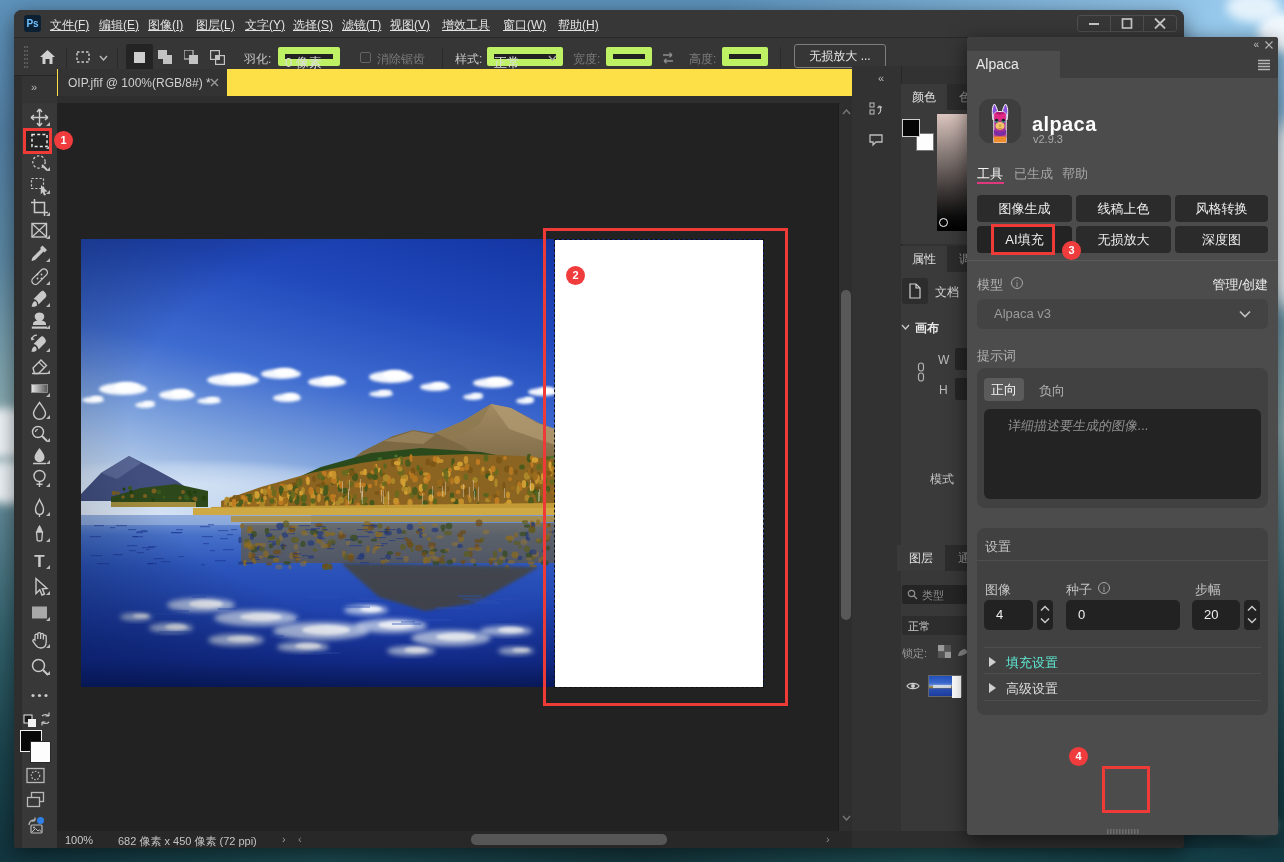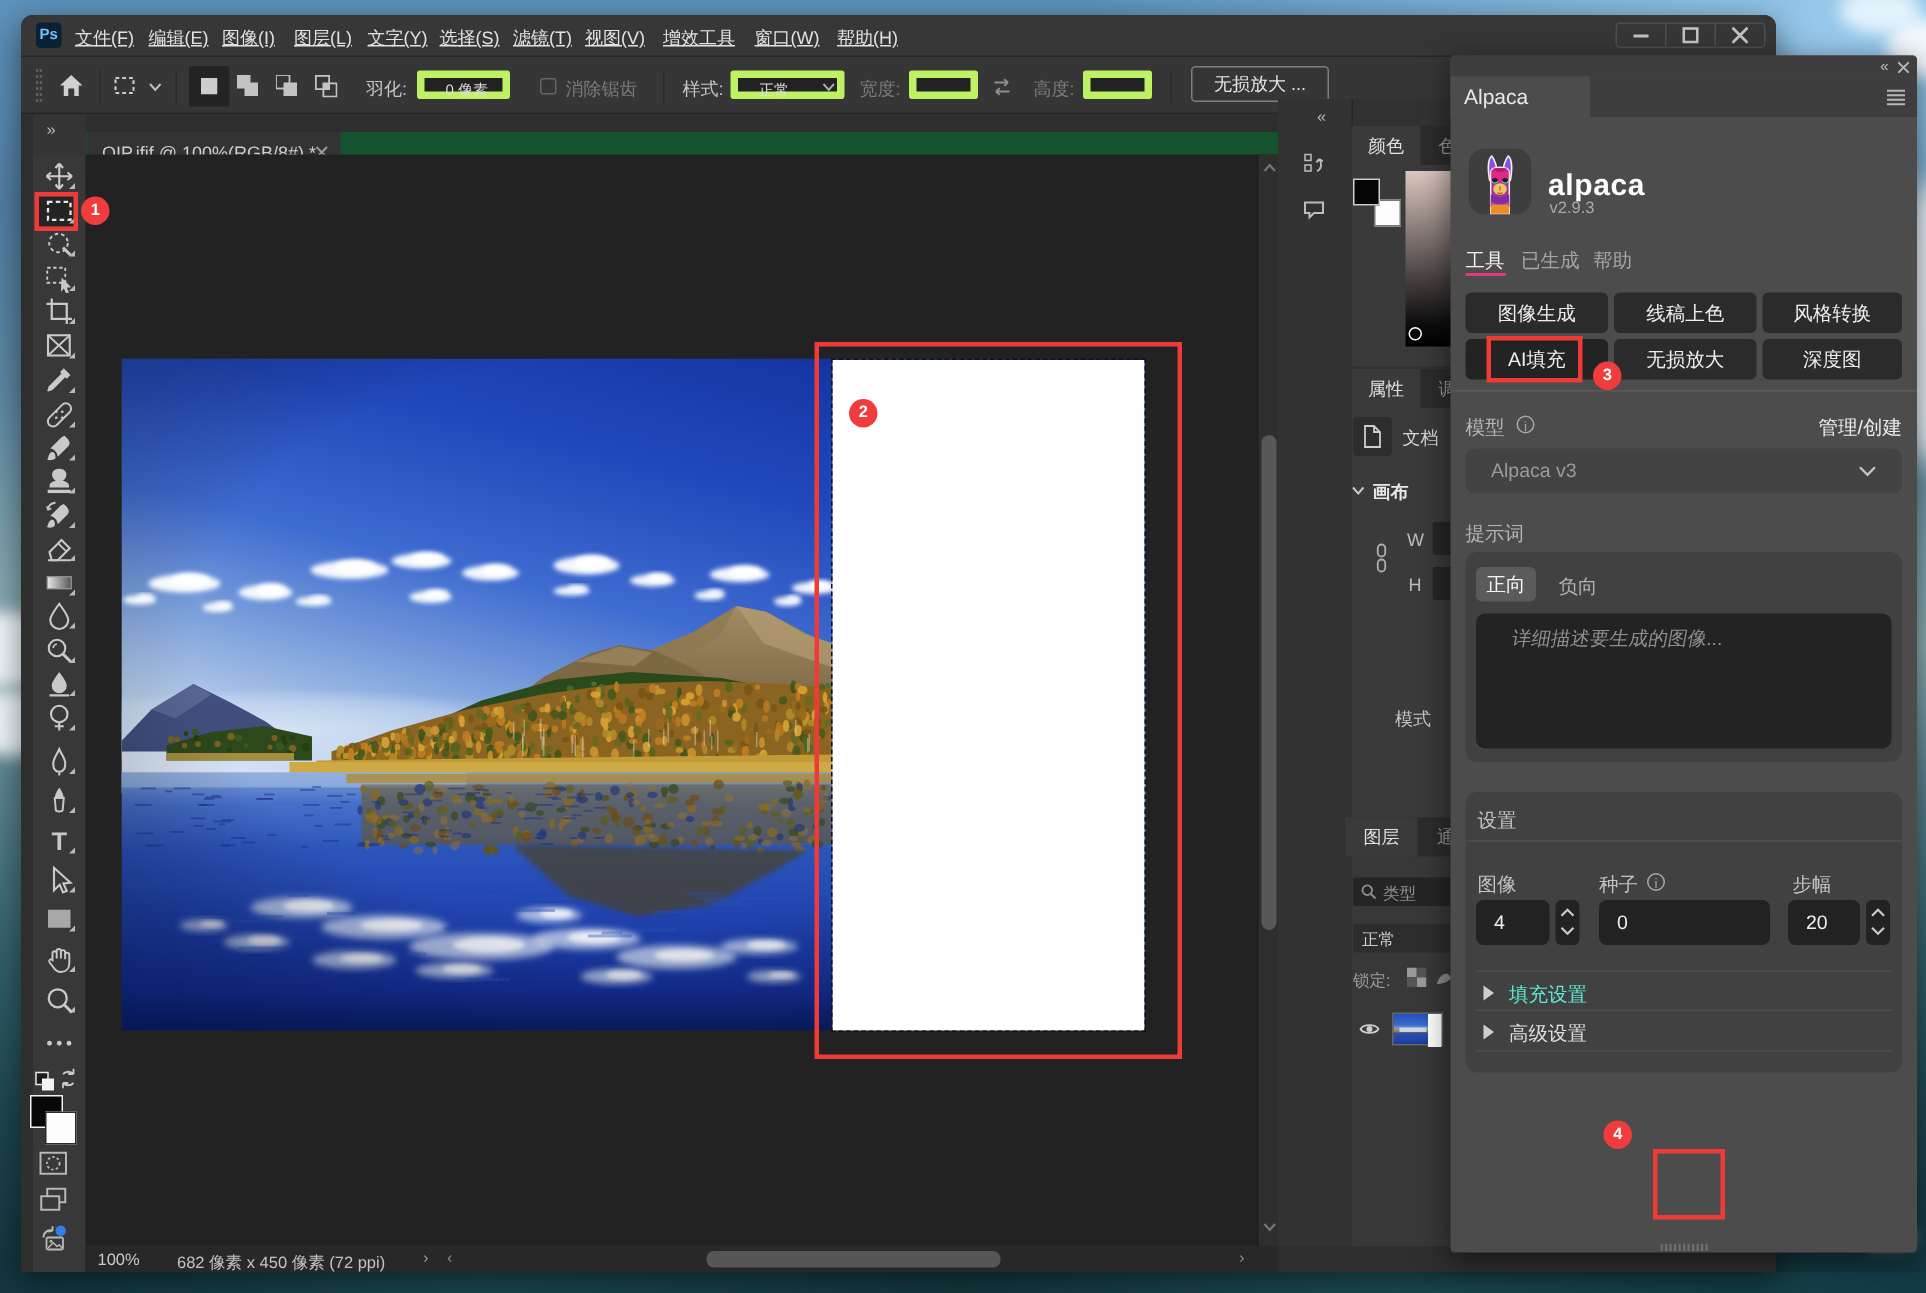--- a/index.html
+++ b/index.html
@@ -19,25 +19,25 @@
   .menuitem { position:absolute; top:7px; font-size:12px; color:#e2e2e2; white-space:nowrap; letter-spacing:0;text-decoration:underline; }
   #pslogo { position:absolute; left:10px; top:5px; width:17px; height:17px; background:#0b2033; border-radius:3px;
     color:#6fc1ff; font-size:10px; font-weight:bold; text-align:center; line-height:17px; }
   #winbtns { position:absolute; right:7px; top:5px; width:100px; height:17px; border:1px solid #4e4e4e; border-radius:3px; display:flex; }
   #winbtns div { flex:1; position:relative; border-right:1px solid #4e4e4e; }
   #winbtns div:last-child { border-right:none; }
   
   #optionsbar { position:absolute; left:0; top:27px; width:100%; height:39px; background:#363636; border-top:1px solid #282828; border-bottom:1px solid #252525; }
   .optxt { position:absolute; font-size:12px; color:#c6c6c6; white-space:nowrap; }
   .opgrey { color:#7b7b7b; }
-  .opinput { position:absolute; background:#222222; border:5px solid #bef264; border-radius:2px; height:19px;
-     color:#dedede; font-size:10px; line-height:17px; padding-left:14px; }
+  .opinput { position:absolute; background:#222222; border:7px solid #bef264; border-radius:2px; height:19px;
+     color:#dedede; font-size:13px; line-height:17px; padding-left:0; }
   .opsep { position:absolute; width:1px; height:22px; top:9px; background:#2b2b2b; }
   
-  #tabrow { position:absolute; left:43px; top:78px; width:795px; height:27px; background:#14532d;text-decoration:underline; }
+  #tabrow { position:absolute; left:43px; top:59px; width:795px; height:27px; background:#fde047;text-decoration:underline; }
   #doctab { position:absolute; left:1px; top:0; width:169px; height:27px; background:#333333; color:#cfcfcf; font-size:12px; }
   #toolhead { position:absolute; left:8px; top:66px; width:35px; height:27px; background:#343434; color:#9a9a9a; }
   
   #toolbar { position:absolute; left:8px; top:93px; width:35px; height:745px; background:#383838; }
   .tool { position:absolute; left:7px; width:21px; height:21px; }
   
   #canvas { position:absolute; left:43px; top:93px; width:795px; height:728px; background:#222222; overflow:hidden; }
   #vscroll { position:absolute; left:781px; top:0; width:14px; height:728px; background:#2e2e2e; border-left:1px solid #1d1d1d; }
   #vthumb { position:absolute; left:2px; top:187px; width:10px; height:330px; background:#585858; border-radius:5px; }
   

